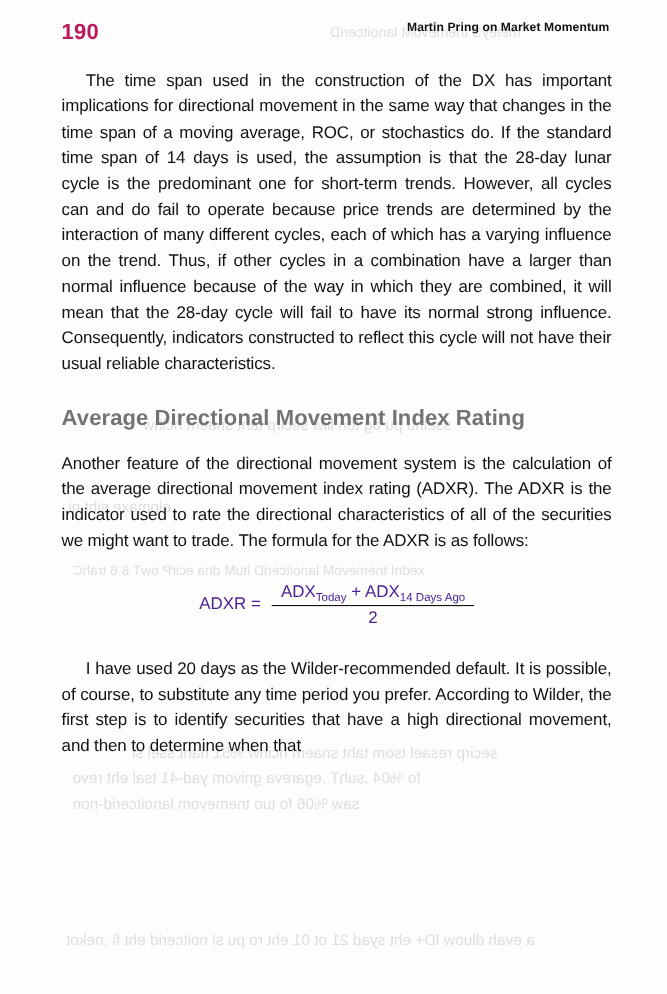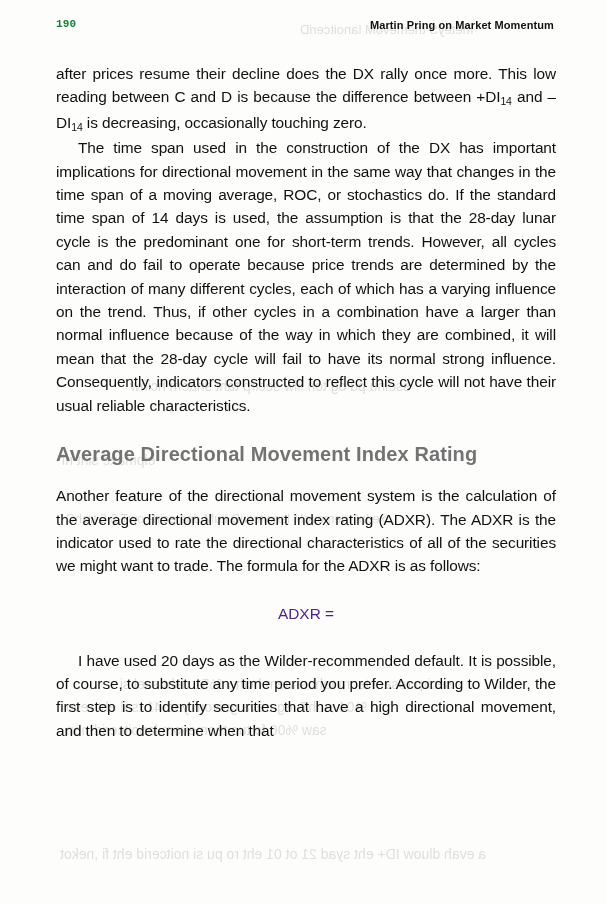--- a/index.html
+++ b/index.html
@@ -35,25 +35,24 @@
     position: absolute;
     top: 18px;
     left: 56px;
     right: 52px;
     height: 22px;
   }
   .folio {
     position: absolute;
     left: 0;
     top: 0;
-    font-size: 11px;
+    font-size: 20px;
     font-weight: bold;
     letter-spacing: 0.2px;
-    color: #15803d;
-    font-family: Liberation Mono, monospace;
+    color: #be185d;
   }
   .running-head {
     position: absolute;
     right: 0;
     top: 1px;
     font-size: 11px;
     font-weight: bold;
     letter-spacing: 0.1px;
     color: #111;
   }
@@ -136,30 +135,33 @@
   <div class="ghost" style="top:722px; left:66px; font-size:14px;">saw %06 fo tuo tnemevom lanoitcerid-non</div>
   <div class="ghost" style="top:846px; left:60px; font-size:14px;">a evah dluow ID+ eht syad 21 ot 01 eht ro pu si noitcerid eht fi ,nekot</div>
 
   <div class="header">
     <div class="folio">190</div>
     <div class="running-head">Martin Pring on Market Momentum</div>
   </div>
 
   <div class="body-col">
 
-    <p class="bodytext">after prices resume their decline does the DX rally once more. This low reading between C and D is because the difference between +DI<sub class="sm">14</sub> and –DI<sub class="sm">14</sub> is decreasing, occasionally touching zero.</p>
 
     <p class="bodytext indent">The time span used in the construction of the DX has important implications for directional movement in the same way that changes in the time span of a moving average, ROC, or stochastics do. If the standard time span of 14 days is used, the assumption is that the 28-day lunar cycle is the predominant one for short-term trends. However, all cycles can and do fail to operate because price trends are determined by the interaction of many different cycles, each of which has a varying influence on the trend. Thus, if other cycles in a combination have a larger than normal influence because of the way in which they are combined, it will mean that the 28-day cycle will fail to have its normal strong influence. Consequently, indicators constructed to reflect this cycle will not have their usual reliable characteristics.</p>
 
 
 
     <h2 class="section">Average Directional Movement Index Rating</h2>
 
     <p class="bodytext">Another feature of the directional movement system is the calculation of the average directional movement index rating (ADXR). The ADXR is the indicator used to rate the directional characteristics of all of the securities we might want to trade. The formula for the ADXR is as follows:</p>
 
     <div class="formula">
       <span class="eq-lhs">ADXR =</span>
+      <span class="frac">
+        <span class="num"><span>ADX</span><span class="sub-lbl">Today</span> <span>+ ADX</span><span class="sub-lbl">14 Days Ago</span></span>
+        <span class="den">2</span>
+      </span>
     </div>
 
     <p class="bodytext indent">I have used 20 days as the Wilder-recommended default. It is possible, of course, to substitute any time period you prefer. According to Wilder, the first step is to identify securities that have a high directional movement, and then to determine when that</p>
 
   </div>
 </div>
 
 </body></html>

